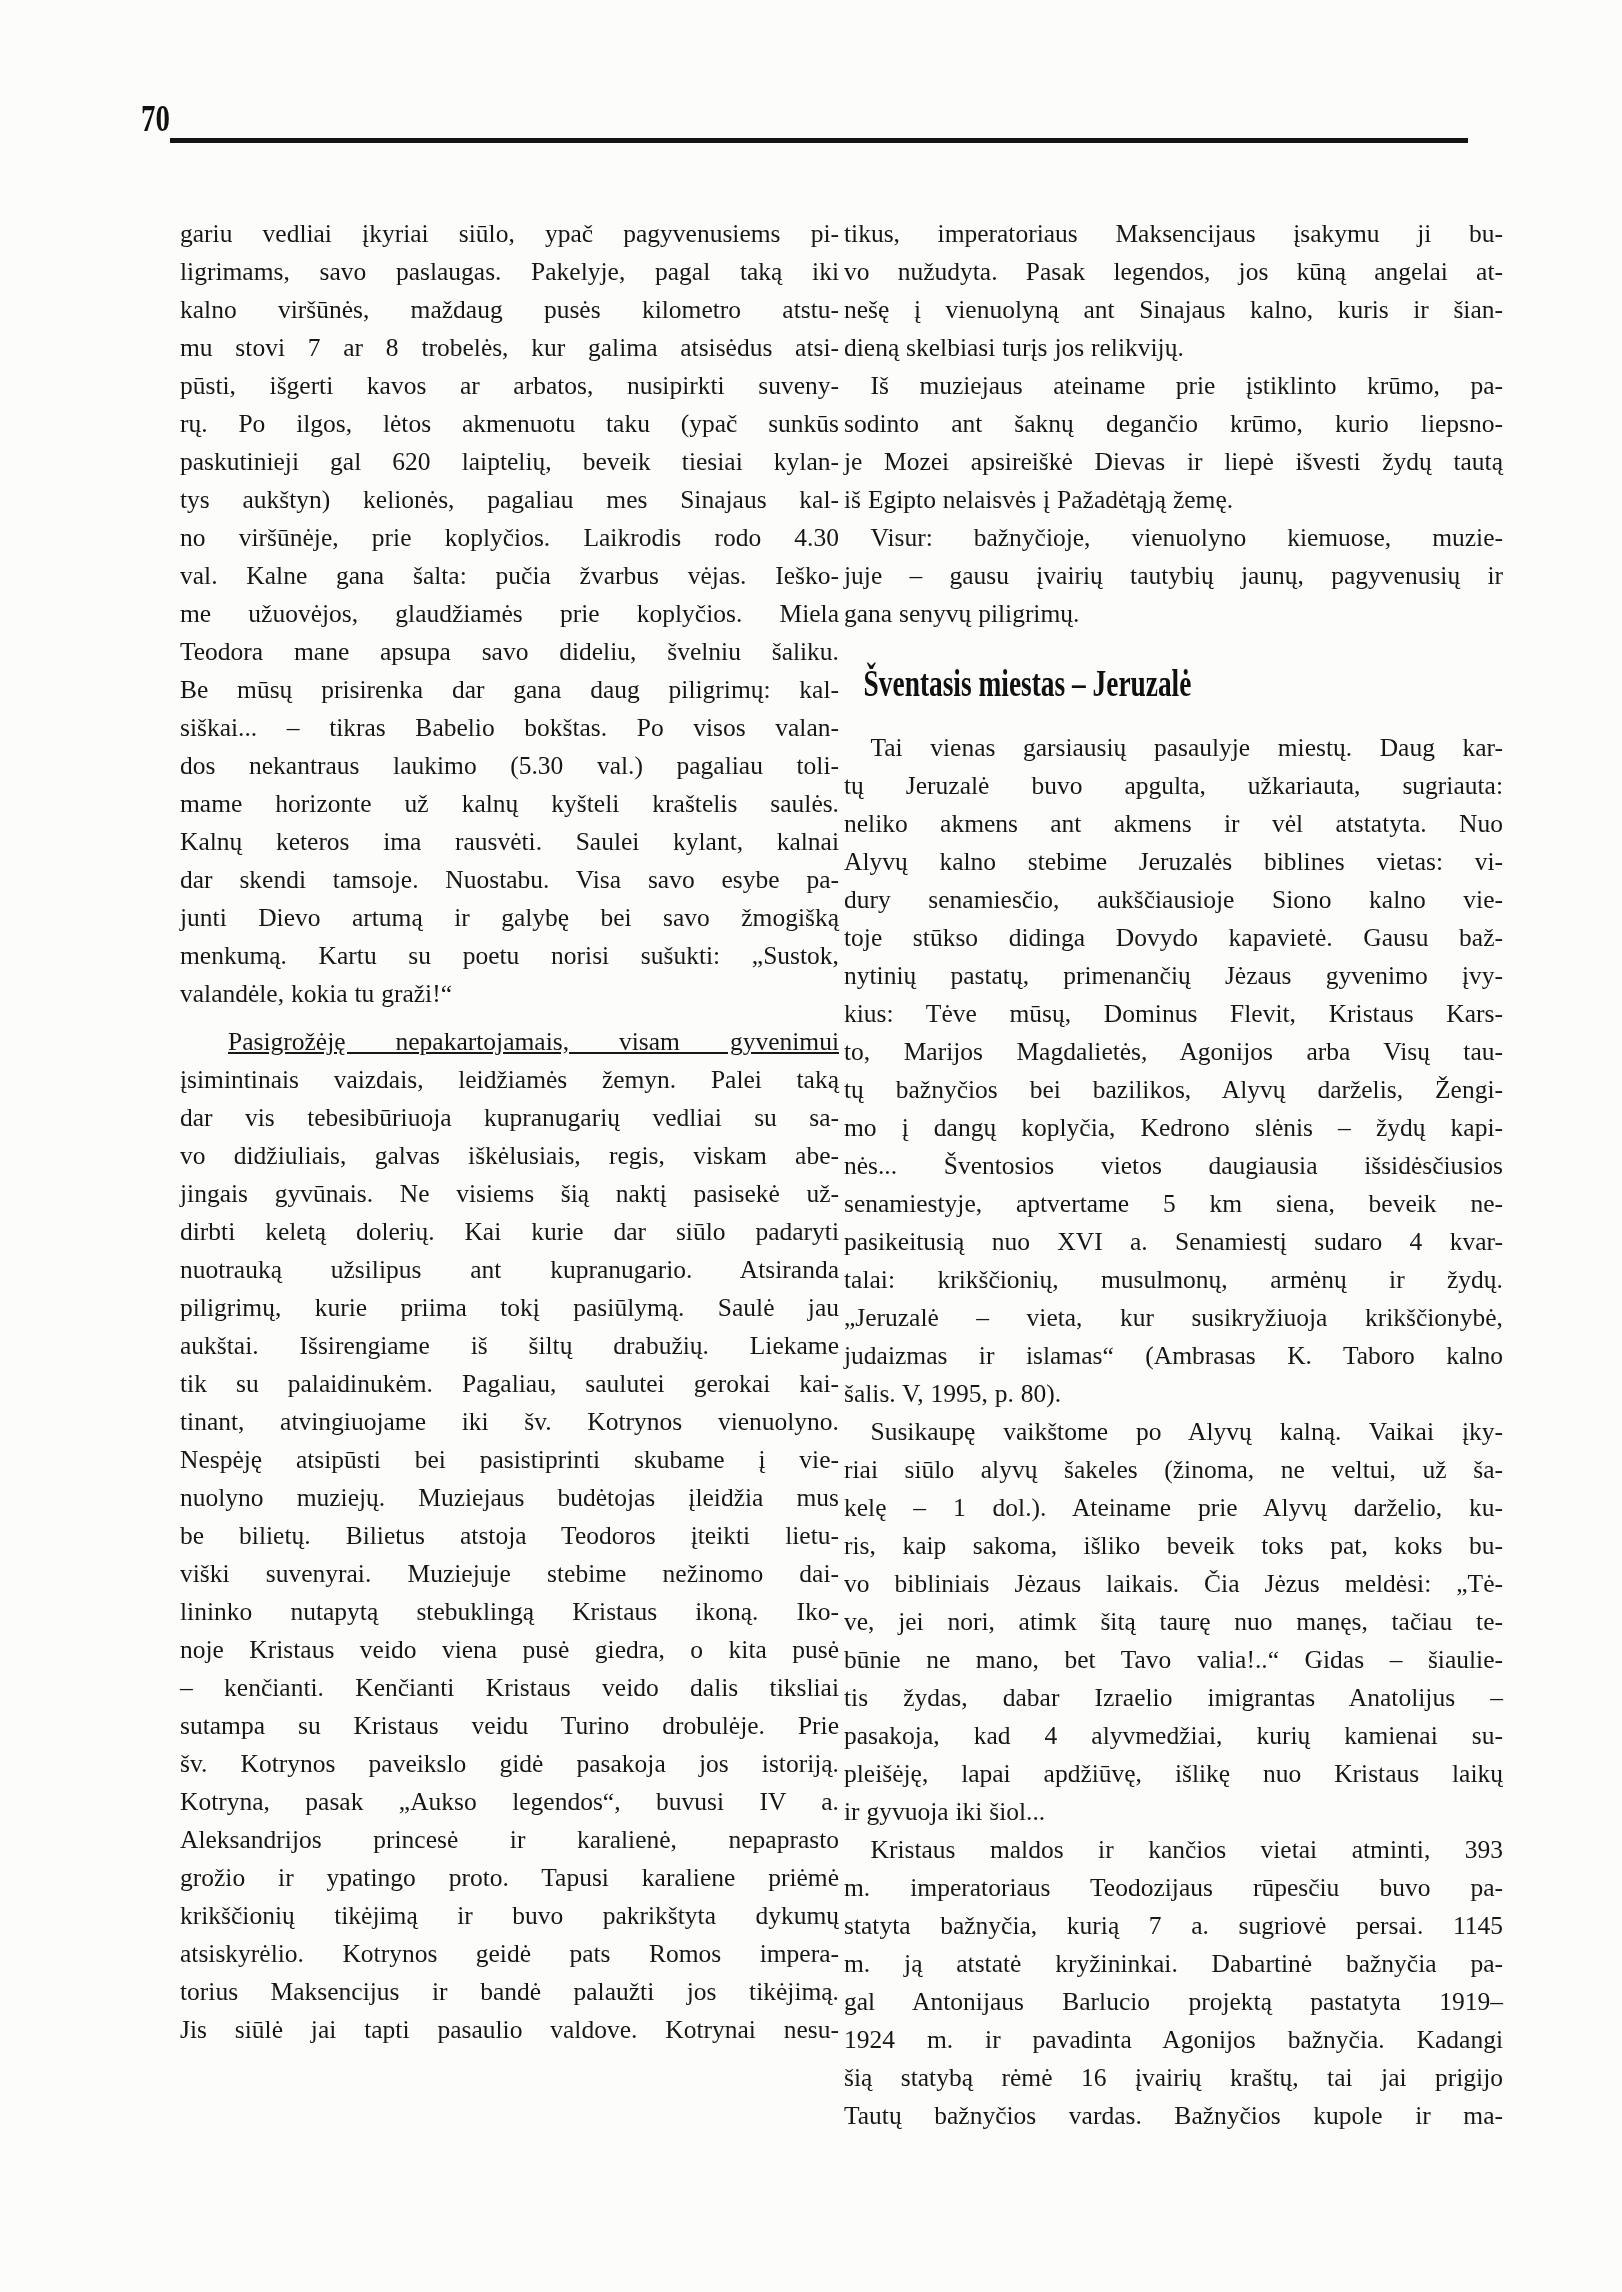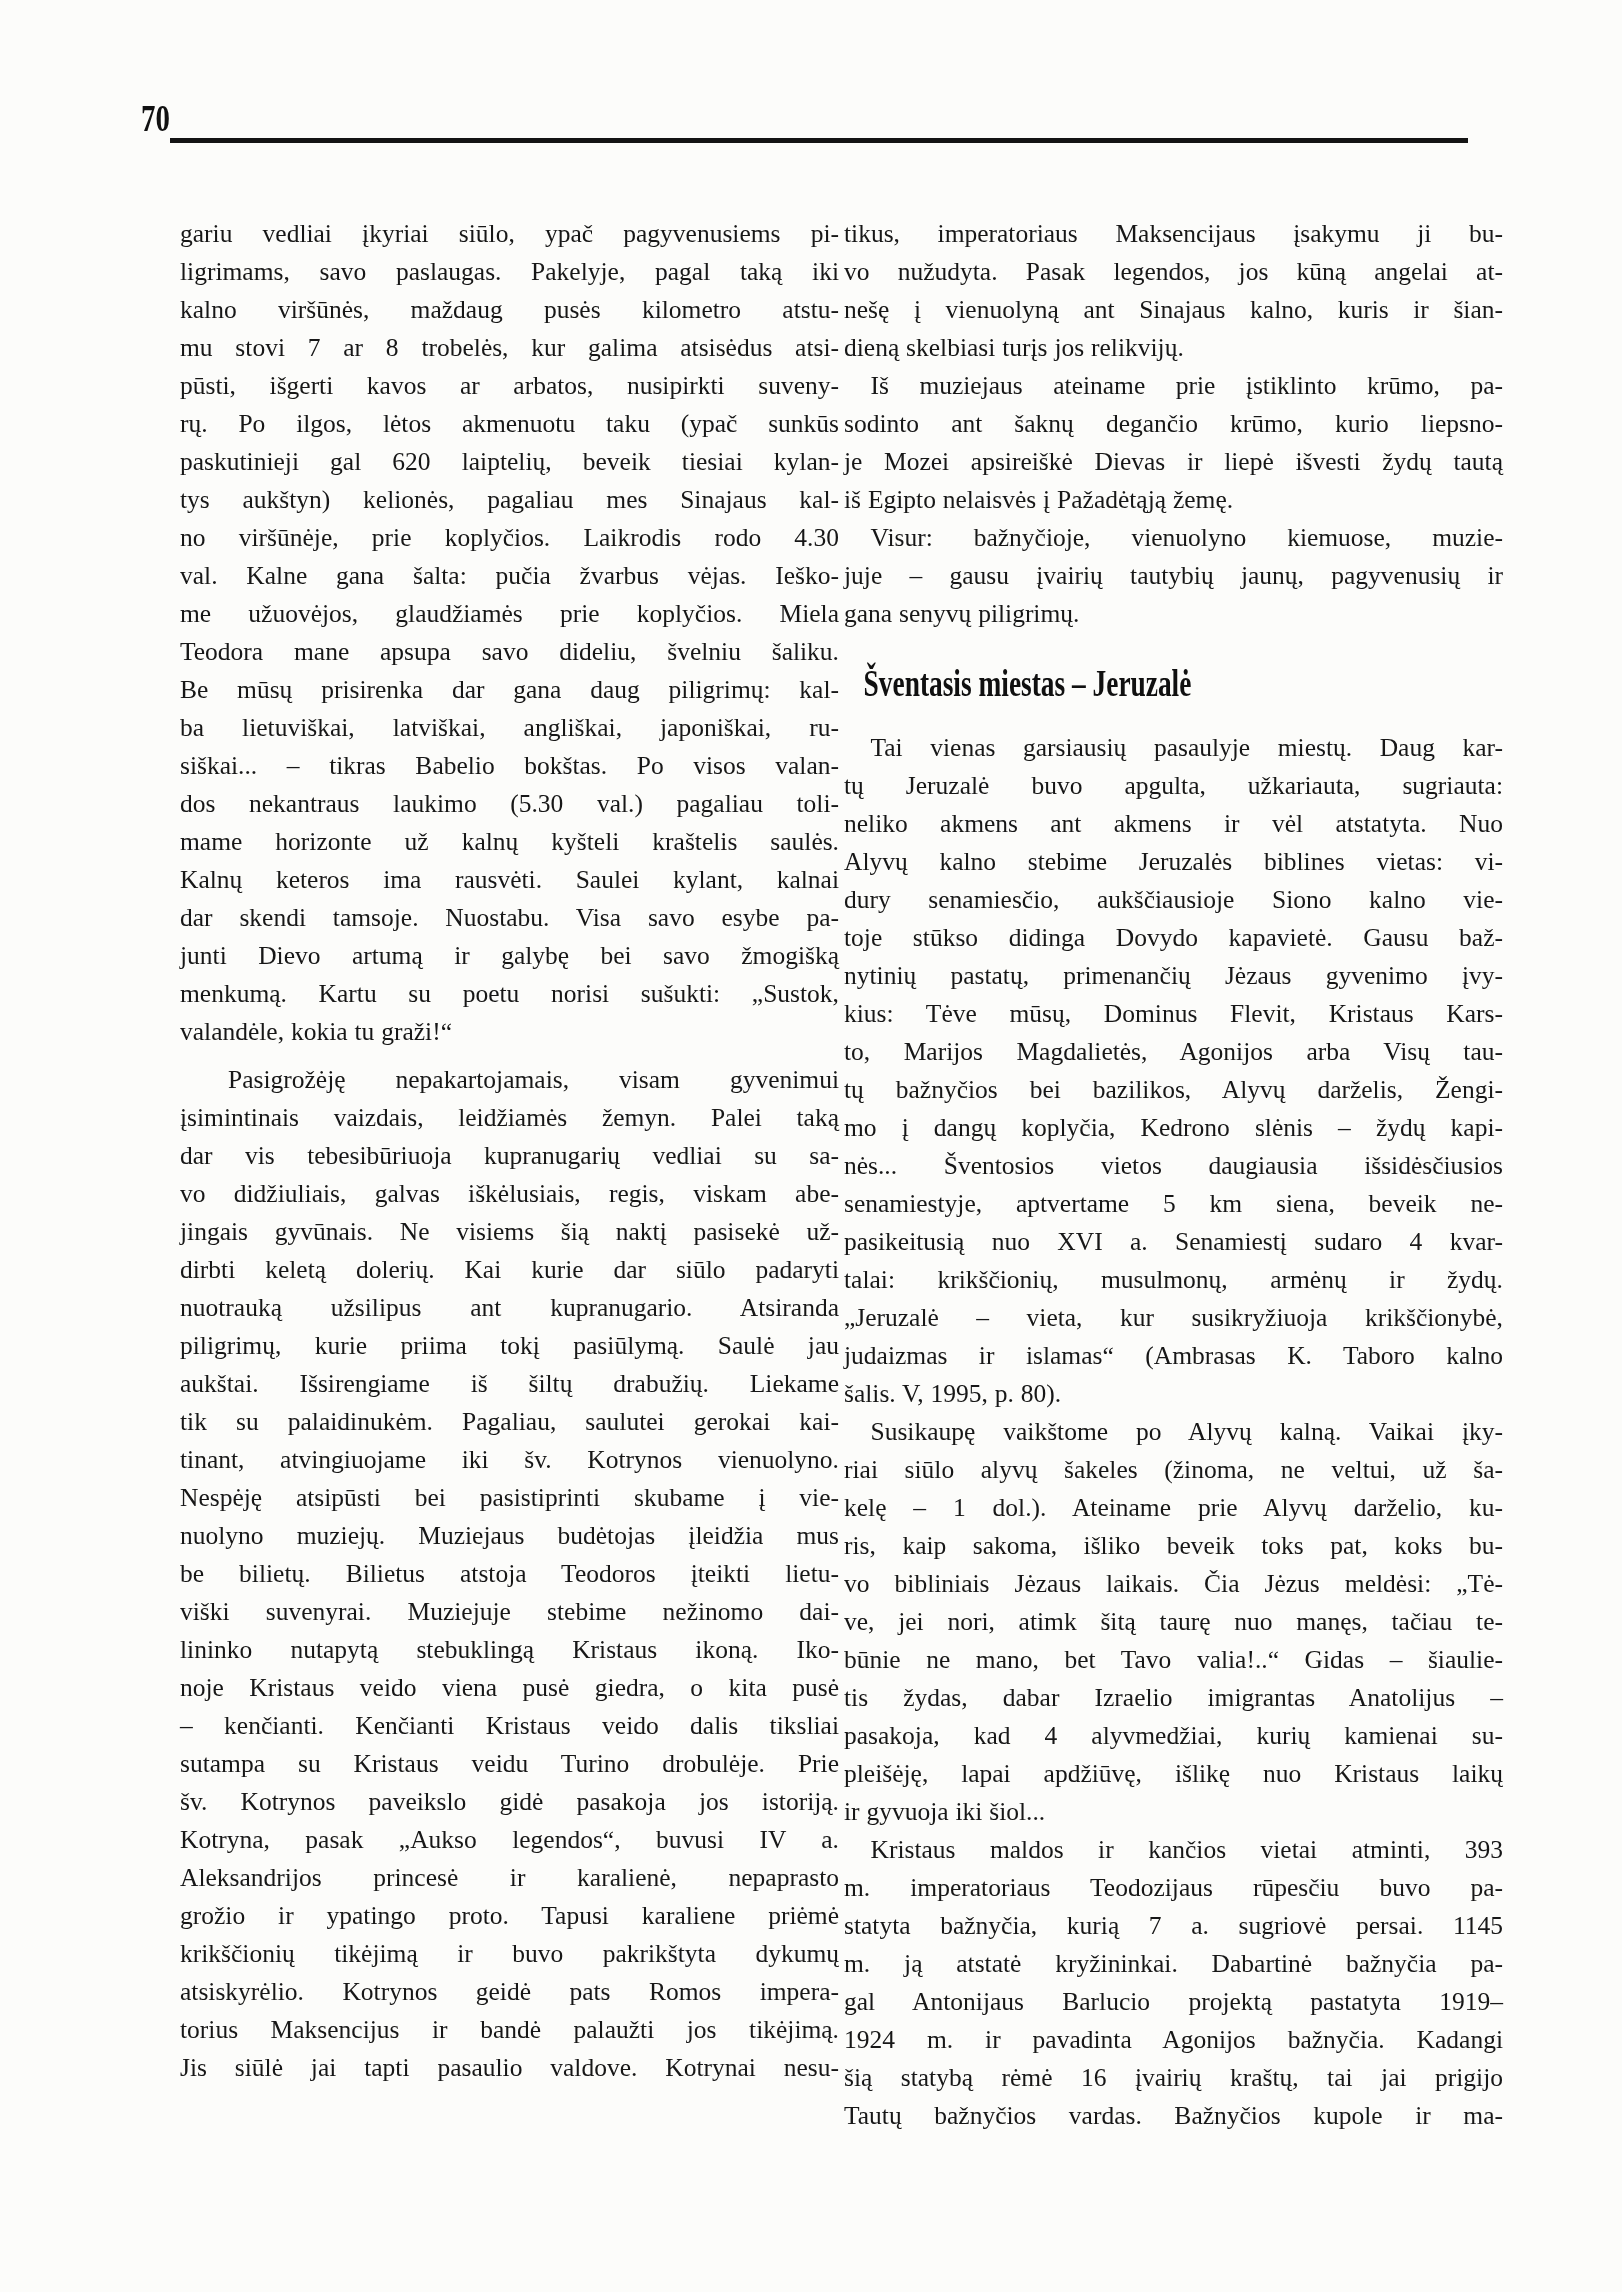--- a/index.html
+++ b/index.html
@@ -35,21 +35,21 @@
   .line {
     font-size: 25.5px;
     line-height: 38px;
     height: 38px;
     text-align: justify;
     text-align-last: justify;
     word-spacing: 0.5px;
     color: #171717;
   }
   .line.last { text-align-last: left; }
-  .col-left  .line.first { text-indent: 48px; }
+  .col-left  .line.first { text-indent: 48px; text-decoration: underline; }
   .col-right .line.first { text-indent: 26.5px; }
   .section-heading {
     margin: 29px 0 23.5px 0;
     padding-left: 26.5px;
     font-size: 37px; font-weight: bold;
     line-height: 43px;
     white-space: nowrap;
     transform: scaleX(0.74); transform-origin: left center;
     color: #101010;
   }
@@ -68,21 +68,20 @@
       <div class="line">mu stovi 7 ar 8 trobelės, kur galima atsisėdus atsi-</div>
       <div class="line">pūsti, išgerti kavos ar arbatos, nusipirkti suveny-</div>
       <div class="line">rų. Po ilgos, lėtos akmenuotu taku (ypač sunkūs</div>
       <div class="line">paskutinieji gal 620 laiptelių, beveik tiesiai kylan-</div>
       <div class="line">tys aukštyn) kelionės, pagaliau mes Sinajaus kal-</div>
       <div class="line">no viršūnėje, prie koplyčios. Laikrodis rodo 4.30</div>
       <div class="line">val. Kalne gana šalta: pučia žvarbus vėjas. Ieško-</div>
       <div class="line">me užuovėjos, glaudžiamės prie koplyčios. Miela</div>
       <div class="line">Teodora mane apsupa savo dideliu, švelniu šaliku.</div>
       <div class="line">Be mūsų prisirenka dar gana daug piligrimų: kal-</div>
-      <div class="line">ba lietuviškai, latviškai, angliškai, japoniškai, ru-</div>
       <div class="line">siškai... – tikras Babelio bokštas. Po visos valan-</div>
       <div class="line">dos nekantraus laukimo (5.30 val.) pagaliau toli-</div>
       <div class="line">mame horizonte už kalnų kyšteli kraštelis saulės.</div>
       <div class="line">Kalnų keteros ima rausvėti. Saulei kylant, kalnai</div>
       <div class="line">dar skendi tamsoje. Nuostabu. Visa savo esybe pa-</div>
       <div class="line">junti Dievo artumą ir galybę bei savo žmogišką</div>
       <div class="line">menkumą. Kartu su poetu norisi sušukti: „Sustok,</div>
       <div class="line last">valandėle, kokia tu graži!“</div>
     </div>
     <div class="para spaced">

